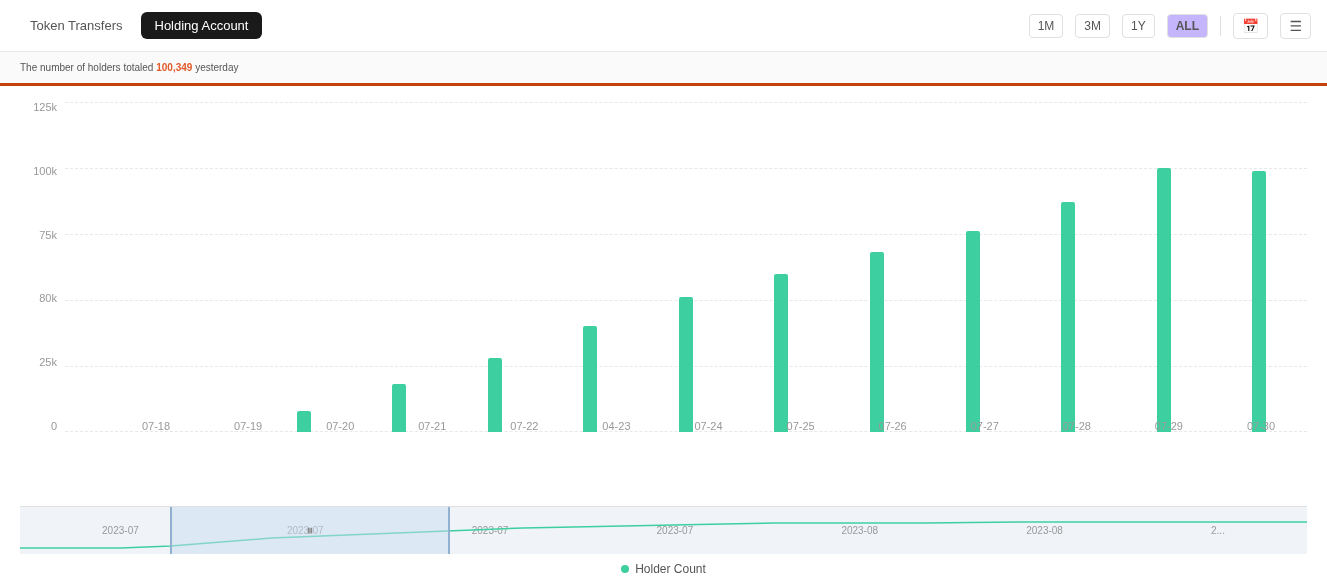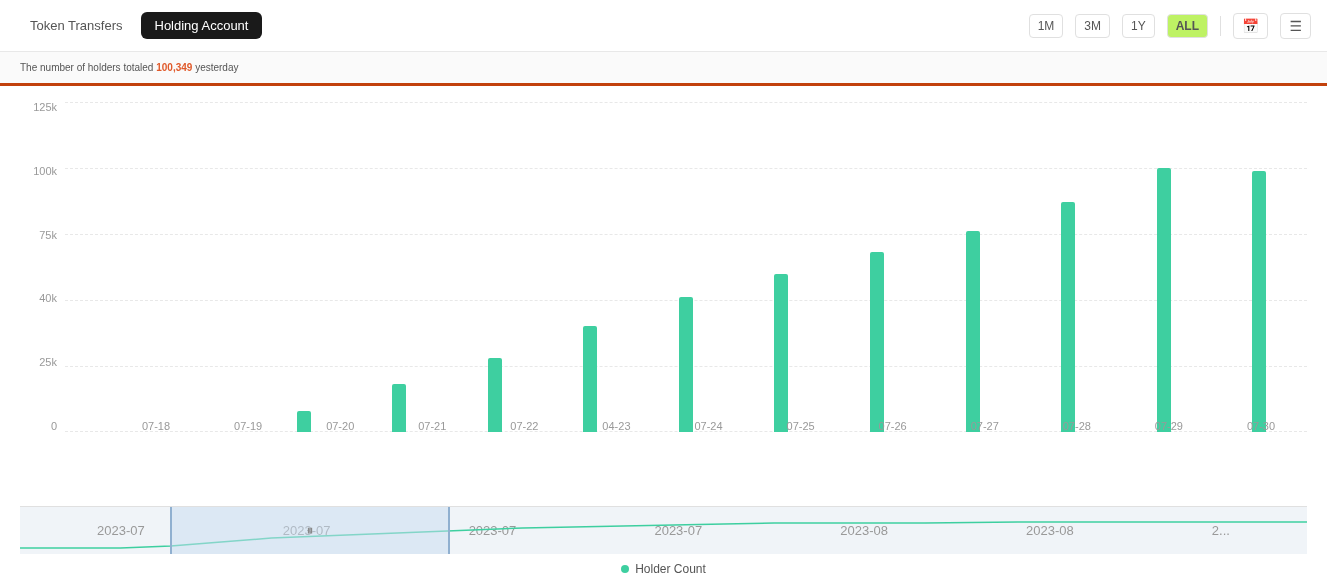--- a/index.html
+++ b/index.html
@@ -15,21 +15,21 @@
       border: none; background: transparent; color: #555;
     }
     .tab.active { background: #1a1a1a; color: #fff; }
     .tab.inactive { background: transparent; color: #555; }
 
     .time-controls { display: flex; align-items: center; gap: 12px; }
     .time-btn {
       padding: 4px 8px; border: 1px solid #e0e0e0; border-radius: 4px;
       background: #fff; color: #555; cursor: pointer; font-size: 12px;
     }
-    .time-btn.active { background: #bef264; font-weight: bold; text-align: right; }
+    .time-btn.active { background: #c4b5fd; font-weight: bold; text-align: right; }
     .calendar-btn, .menu-btn {
       padding: 4px 8px; border: 1px solid #e0e0e0; border-radius: 4px;
       background: #fff; cursor: pointer; color: #555; font-size: 14px;
     }
     .divider-v { width: 1px; height: 20px; background: #e0e0e0; }
 
     .info-bar {
       background: #fafafa; border-bottom: 3px solid #c2410c;
       padding: 10px 20px; font-size: 10px; color: #555;
     }
@@ -52,21 +52,21 @@
 
     .x-axis { position: absolute; bottom: 0; left: 45px; right: 0; display: flex; align-items: center; }
     .x-label { flex: 1; text-align: center; font-size: 11px; color: #999; }
 
     .minimap {
       height: 48px; background: #f0f4f8; margin: 0 20px 0 20px;
       border-top: 1px solid #e0e0e0; position: relative; display: flex; align-items: center;
       overflow: hidden;
     }
     .minimap-labels { display: flex; width: 100%; padding: 0 8px; justify-content: space-around; }
-    .minimap-label { font-size: 13px; color: #999; }
+    .minimap-label { font-size: 10px; color: #999; }
     .minimap-curve {
       position: absolute; bottom: 8px; left: 0; right: 0; height: 30px;
     }
     .minimap-handle {
       position: absolute; top: 0; bottom: 0; background: rgba(200,220,240,0.5);
       border-left: 2px solid #90b0d0; border-right: 2px solid #90b0d0;
       width: 280px; left: 150px; display: flex; align-items: center; justify-content: center;
     }
     .handle-icon { color: #888; font-size: 14px; }
 
@@ -96,21 +96,21 @@
   <span>The number of holders totaled </span><strong>100,349</strong><span> yesterday</span>
 </div>
 
 <div class="chart-area">
   <div class="chart-container">
 
     <div class="y-axis">
       <span class="y-label">125k</span>
       <span class="y-label">100k</span>
       <span class="y-label">75k</span>
-      <span class="y-label">40k</span>
+      <span class="y-label">80k</span>
       <span class="y-label">25k</span>
       <span class="y-label">0</span>
     </div>
 
     <div class="chart-plot">
 
       <div class="grid-lines">
         <div class="grid-line" style="top:0%"></div>
         <div class="grid-line" style="top:20%"></div>
         <div class="grid-line" style="top:40%"></div>

